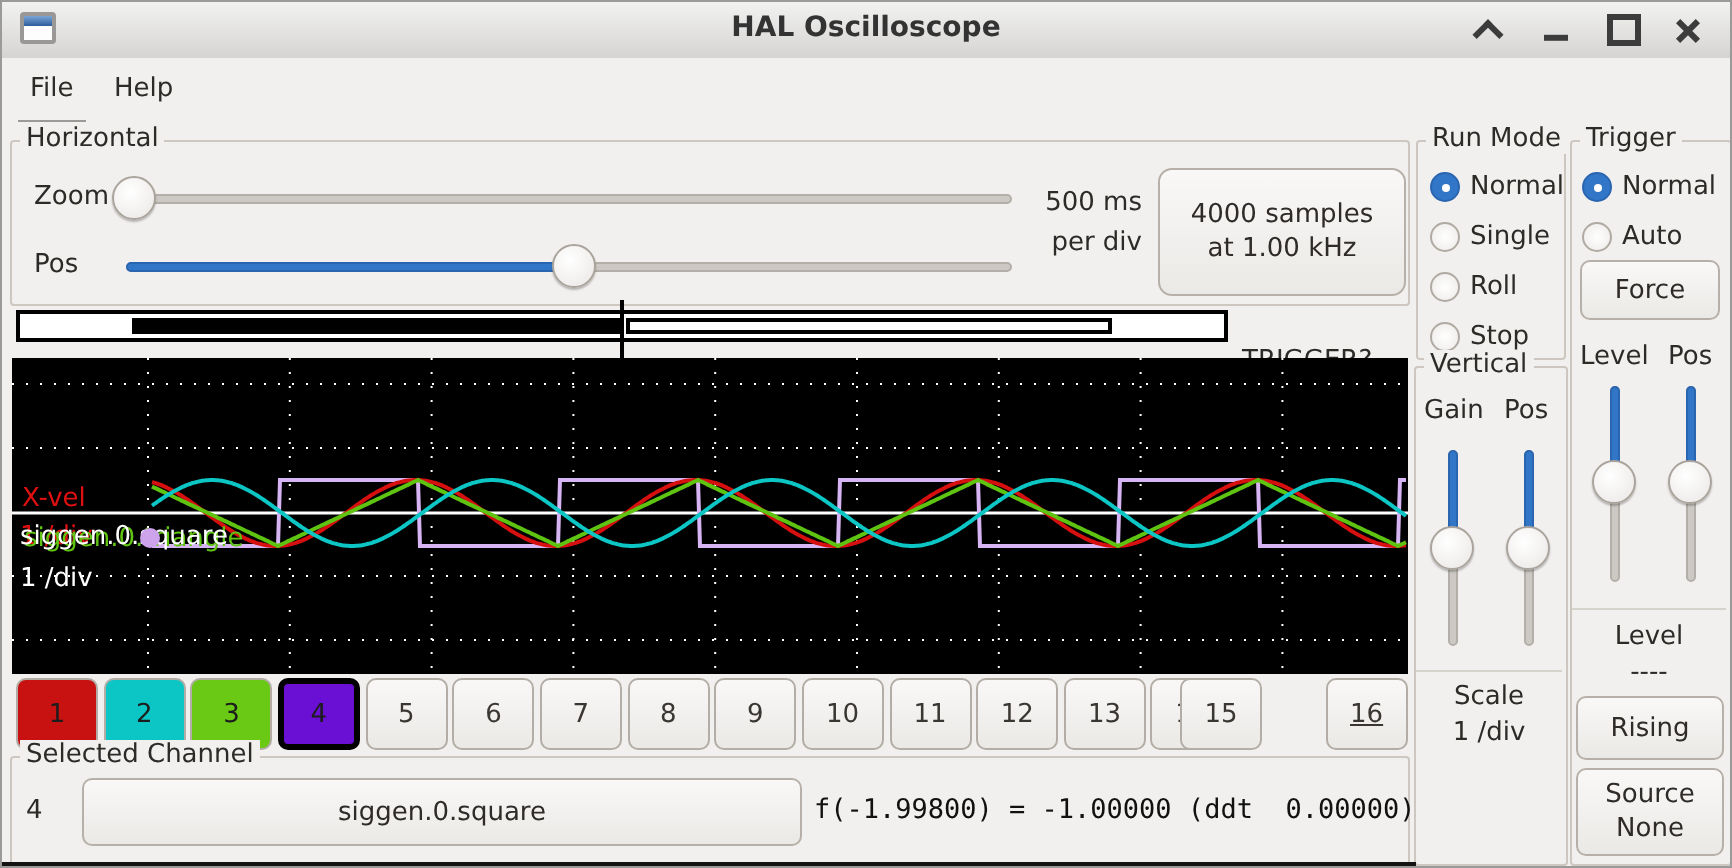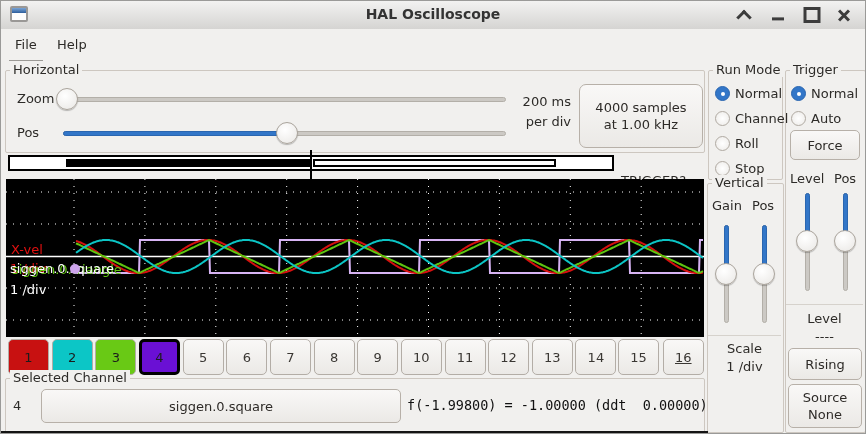--- a/index.html
+++ b/index.html
@@ -108,21 +108,21 @@
   <div style="position:absolute;left:16px;top:90px;">Zoom</div>
   <div class="hslider-track" style="left:57px;top:96px;width:448px;"></div>
   <div class="hslider-fill" style="left:57px;top:96px;width:10px;"></div>
   <div class="sthumb" style="left:55px;top:87px;"></div>
 
   <div style="position:absolute;left:16px;top:124px;">Pos</div>
   <div class="hslider-track" style="left:62px;top:130px;width:443px;"></div>
   <div class="hslider-fill" style="left:62px;top:130px;width:224px;"></div>
   <div class="sthumb" style="left:275px;top:121px;"></div>
 
-  <div style="position:absolute;left:500px;top:93px;width:70px;text-align:right;">200 ms</div>
+  <div style="position:absolute;left:500px;top:93px;width:70px;text-align:right;">500 ms</div>
   <div style="position:absolute;left:500px;top:113px;width:70px;text-align:right;">per div</div>
 
   <div class="gbtn" style="left:578px;top:83px;width:124px;height:64px;border-radius:7px;">
     <span>4000 samples</span>
     <span>at 1.00 kHz</span>
   </div>
 
   <div id="recbar">
     <div id="rec-filled"></div>
     <div id="rec-window"></div>
@@ -167,21 +167,21 @@
       <div class="chan-btn" style="left: 181.6px;">5</div>
       <div class="chan-btn" style="left: 225.3px;">6</div>
       <div class="chan-btn" style="left: 268.9px;">7</div>
       <div class="chan-btn" style="left: 312.6px;">8</div>
       <div class="chan-btn" style="left: 356.2px;">9</div>
       <div class="chan-btn" style="left: 399.8px;">10</div>
       <div class="chan-btn" style="left: 443.5px;">11</div>
       <div class="chan-btn" style="left: 487.1px;">12</div>
       <div class="chan-btn" style="left: 530.8px;">13</div>
       <div class="chan-btn" style="left: 574.4px;">14</div>
-      <div class="chan-btn" style="left: 617px;">15</div>
+      <div class="chan-btn" style="left: 589px;">15</div>
       <div class="chan-btn" style="left: 661.8px; text-decoration: underline;">16</div>
     </div>
 
   <div class="frame" style="left:4px;top:377px;width:698px;height:53px;">
     <span class="frame-label">Selected Channel</span>
   </div>
   <div style="position:absolute;left:12px;top:397px;width:20px;">4</div>
   <div class="gbtn" style="left:40px;top:388px;width:360px;height:34px;">
     <span>siggen.0.square</span>
   </div>
@@ -189,21 +189,21 @@
 
   <div class="frame" style="left:707px;top:69px;width:73px;height:108px;">
     <span class="frame-label">Run Mode</span>
   </div>
   <div class="radio-row" style="left:714px;top:85px;">
     <span class="radio on"></span>
       <span class="radio-label">Normal</span>
     </div>
   <div class="radio-row" style="left:714px;top:110px;">
     <span class="radio"></span>
-      <span class="radio-label">Channel</span>
+      <span class="radio-label">Single</span>
     </div>
   <div class="radio-row" style="left:714px;top:135px;">
     <span class="radio"></span>
       <span class="radio-label">Roll</span>
     </div>
   <div class="radio-row" style="left:714px;top:160px;">
     <span class="radio"></span>
       <span class="radio-label">Stop</span>
     </div>
 

